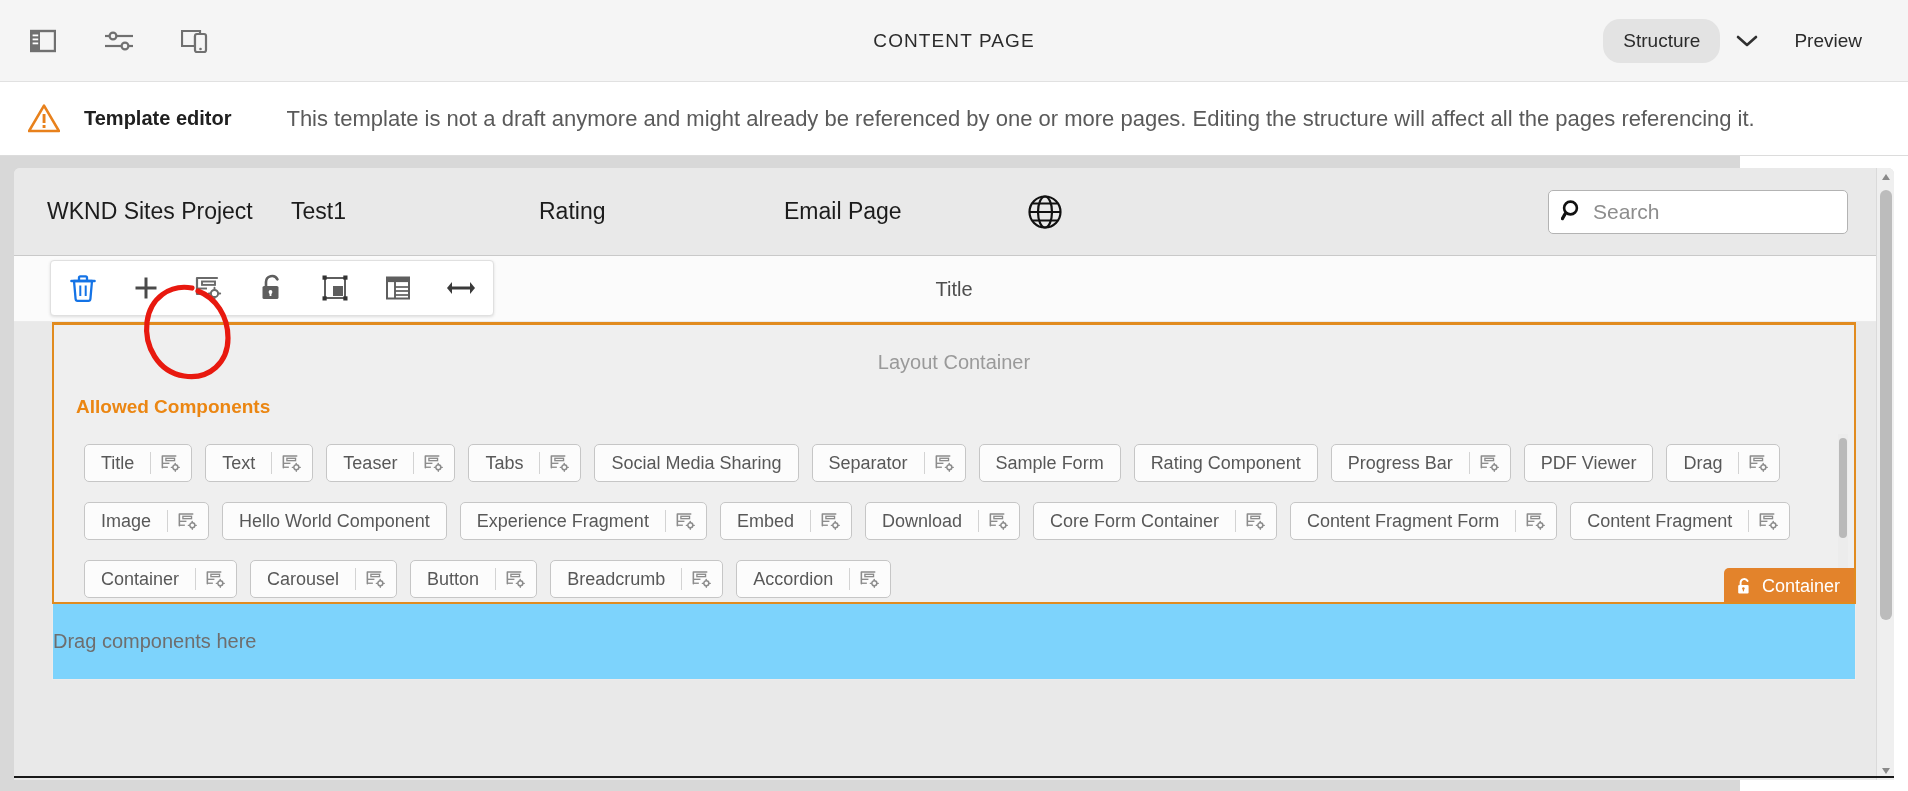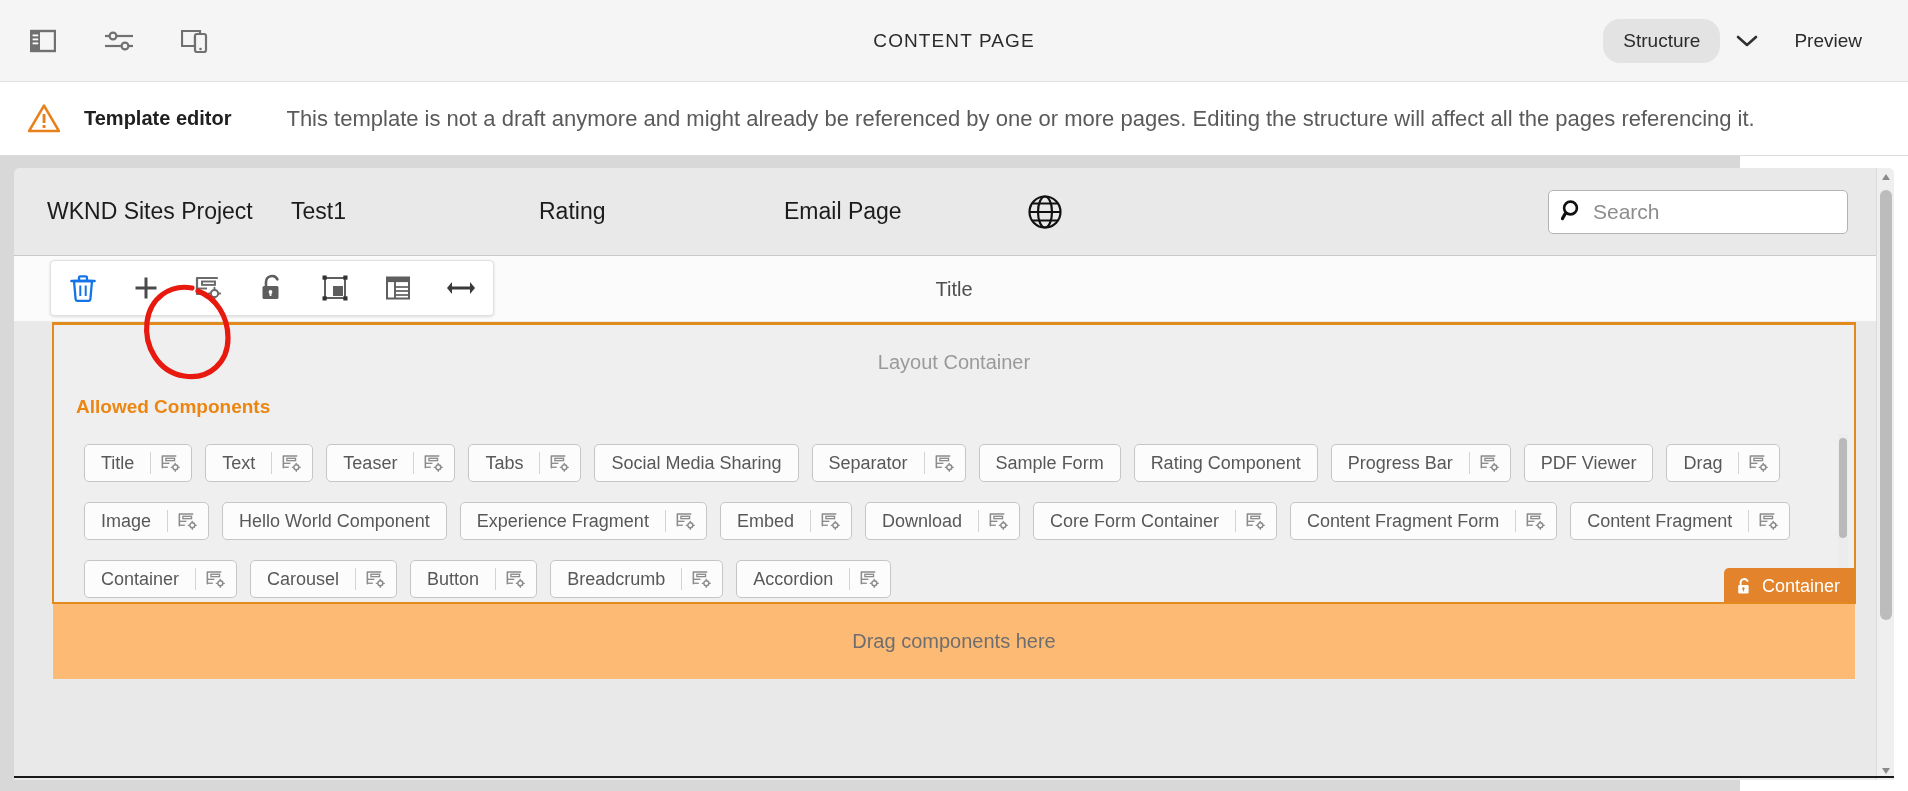--- a/index.html
+++ b/index.html
@@ -206,24 +206,24 @@
     cursor: pointer;
   }
   .container-badge span {
     color: #ffffff; font-size: 18px; white-space: nowrap;
   }
 
   
   .drop-zone {
     margin: 0 38px;
     height: 76px;
-    background: #fdba74;
+    background: #7dd3fc;
     border: 1px solid #ececec;
     border-top: none;
-    display: flex; align-items: center; justify-content: center;
+    display: flex; align-items: center; 
   }
   .drop-zone span { font-size: 20px; color: #6e6e6e; }
 
   
   .page-scrollbar {
     position: absolute; right: 0; top: 0;
     width: 18px; height: 612px;
     background: #efefef;
     border-left: 1px solid #dadada;
   }

